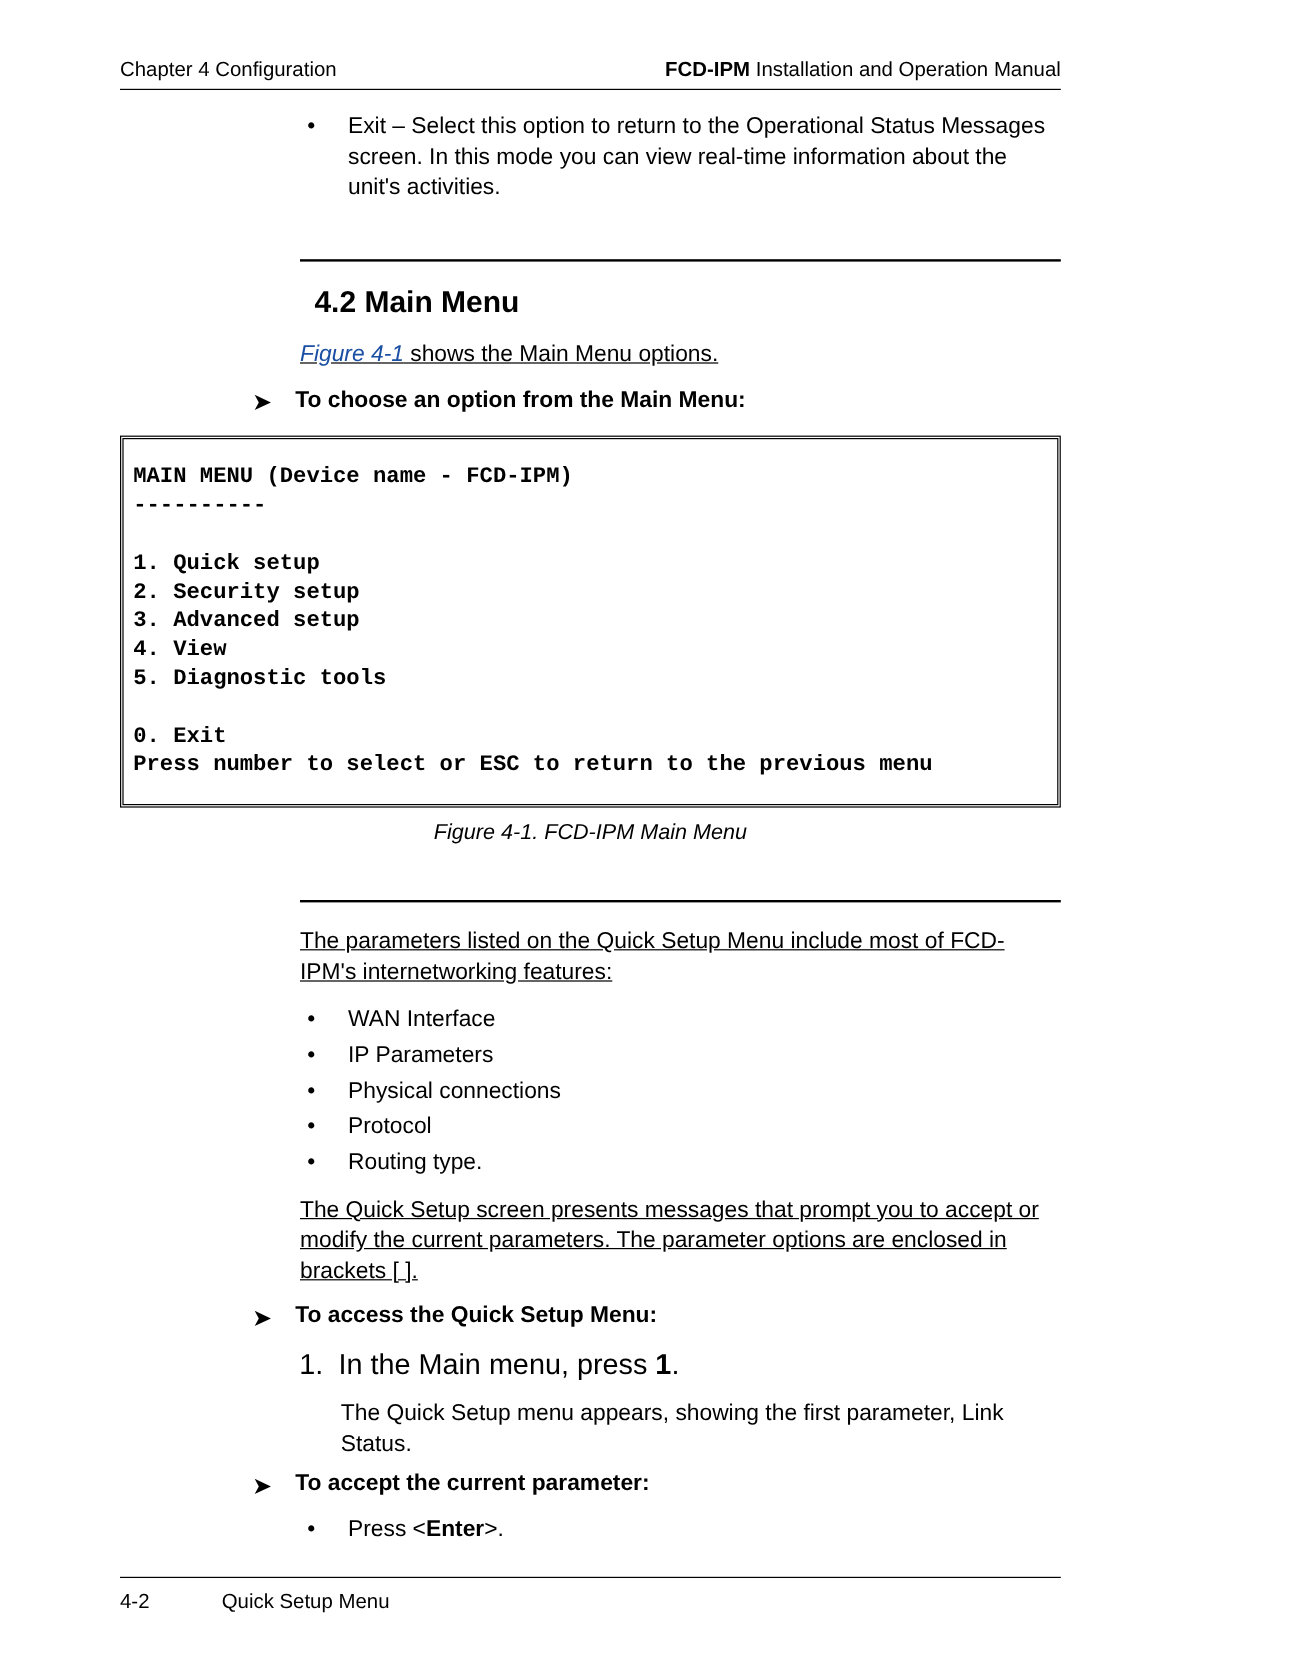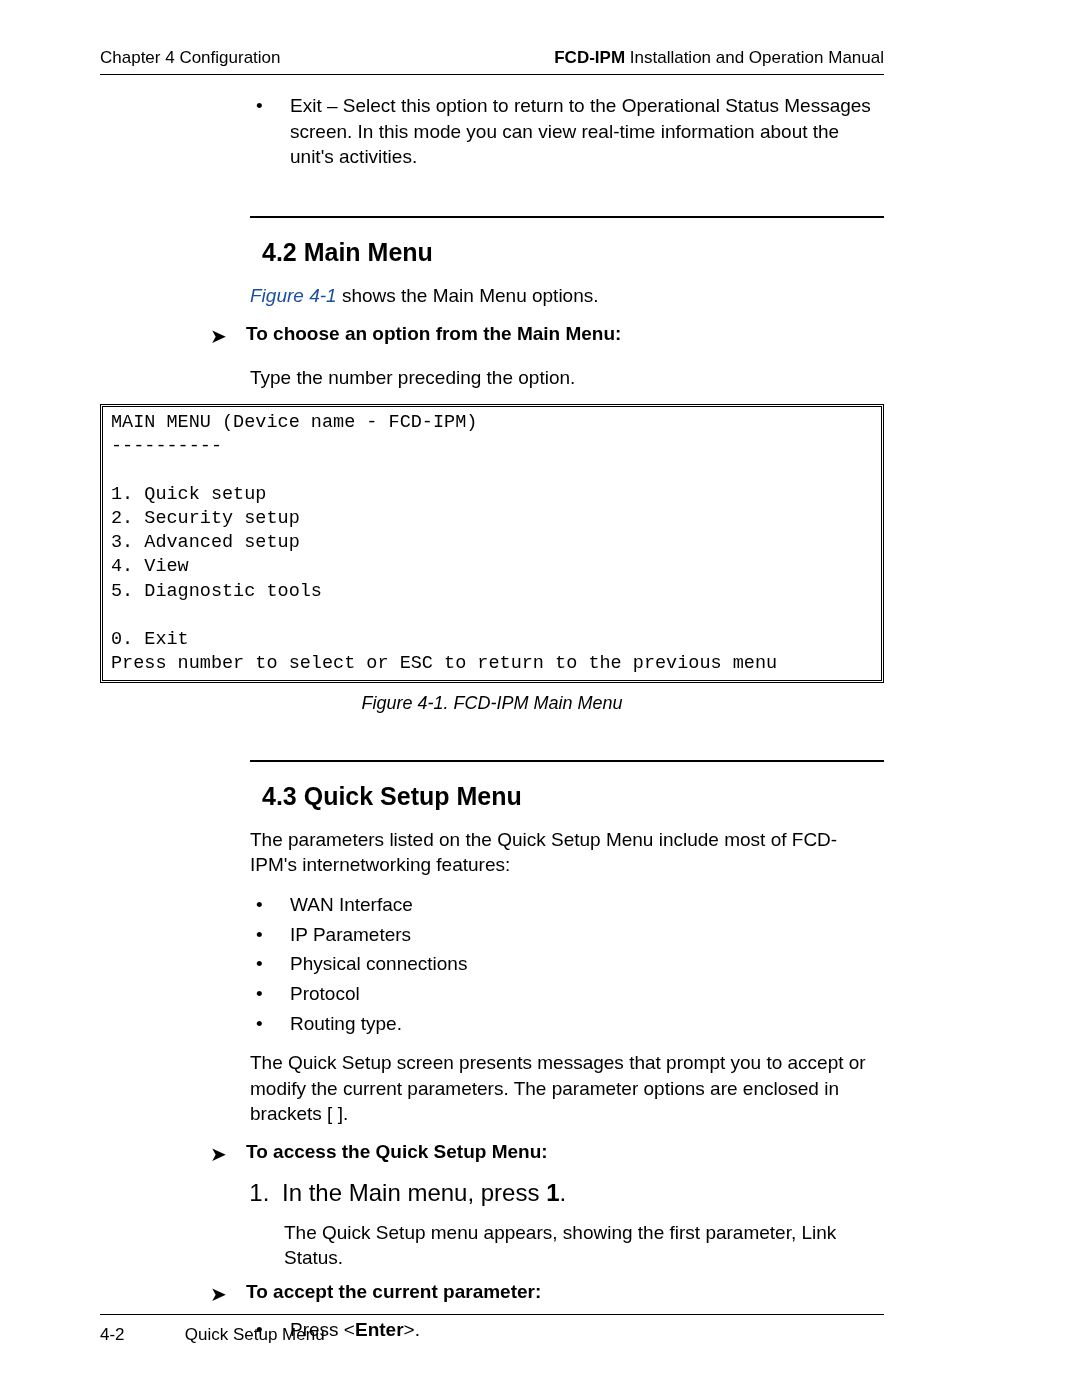--- a/index.html
+++ b/index.html
@@ -46,20 +46,21 @@
   }
   h2.sec {
     font-size: 25px;
     font-weight: 700;
     margin: 0 0 14px 12px;
   }
   p.body {
     font-size: 19px;
     line-height: 1.35;
     margin: 16px 0 14px 0;
+    text-decoration: underline;
   }
   .fig-ref { font-style: italic; color: #1a4fa3; }
   .proc-row {
     display: flex;
     align-items: flex-start;
     margin-top: 4px;
     margin-bottom: 10px;
   }
   .proc-arrow {
     width: 36px;
@@ -70,23 +71,24 @@
   }
   .proc-title {
     font-size: 19px;
     font-weight: 700;
   }
   .terminal-box {
     border: 3px double #000;
     font-family: "Courier New", monospace;
     font-size: 18.5px;
     line-height: 1.3;
-    padding: 4px 8px;
+    padding: 20px 8px;
     white-space: pre;
     margin: 14px 0 10px 0;
+    font-weight: bold;
   }
   .fig-caption {
     text-align: center;
     font-style: italic;
     font-size: 18px;
     margin-top: 6px;
   }
   ol.numlist {
     font-size: 24px;
     line-height: 1.35;
@@ -134,39 +136,37 @@
     <div class="section-rule"></div>
     <h2 class="sec">4.2  Main Menu</h2>
     <p class="body">
       <span class="fig-ref">Figure 4-1</span><span> shows the Main Menu options.</span>
     </p>
 
     <div class="proc-row">
       <div class="proc-arrow">➤</div>
       <div class="proc-title">To choose an option from the Main Menu:</div>
     </div>
-    <p class="body">Type the number preceding the option.</p>
   </div>
 
   <div class="terminal-box">MAIN MENU (Device name - FCD-IPM)
 ----------
 
 1. Quick setup
 2. Security setup
 3. Advanced setup
 4. View
 5. Diagnostic tools
 
 0. Exit
 Press number to select or ESC to return to the previous menu</div>
   <div class="fig-caption">Figure 4-1.  FCD-IPM Main Menu</div>
 
   <div class="content-indent">
     <div class="section-rule"></div>
-    <h2 class="sec">4.3  Quick Setup Menu</h2>
     <p class="body">The parameters listed on the Quick Setup Menu include most of FCD-IPM's internetworking features:</p>
 
     <div id="qs-bullets">
         <div class="bullet-row" style="margin-top: 4px;">
           <div class="bullet-dot">•</div>
           <div>WAN Interface</div>
         </div>
         <div class="bullet-row" style="margin-top: 4px;">
           <div class="bullet-dot">•</div>
           <div>IP Parameters</div>

